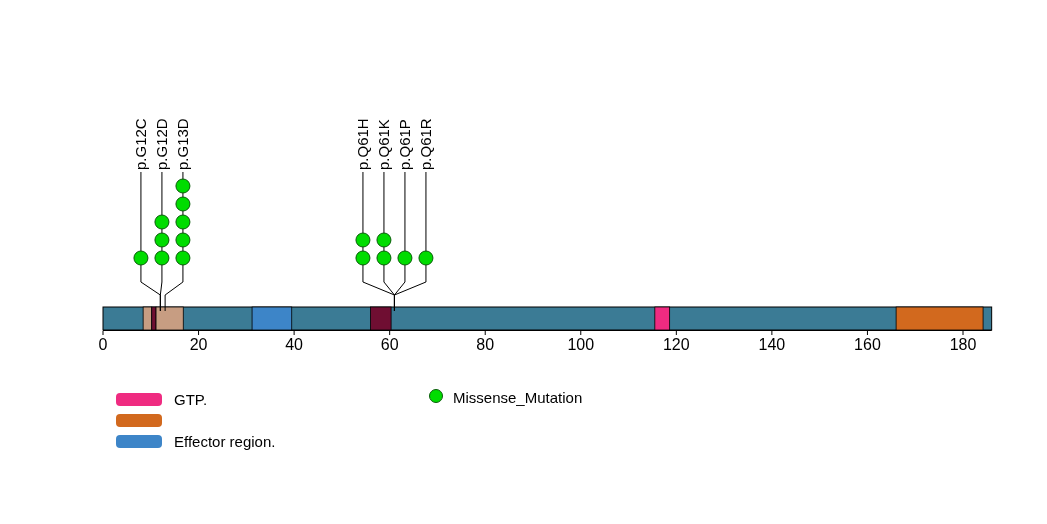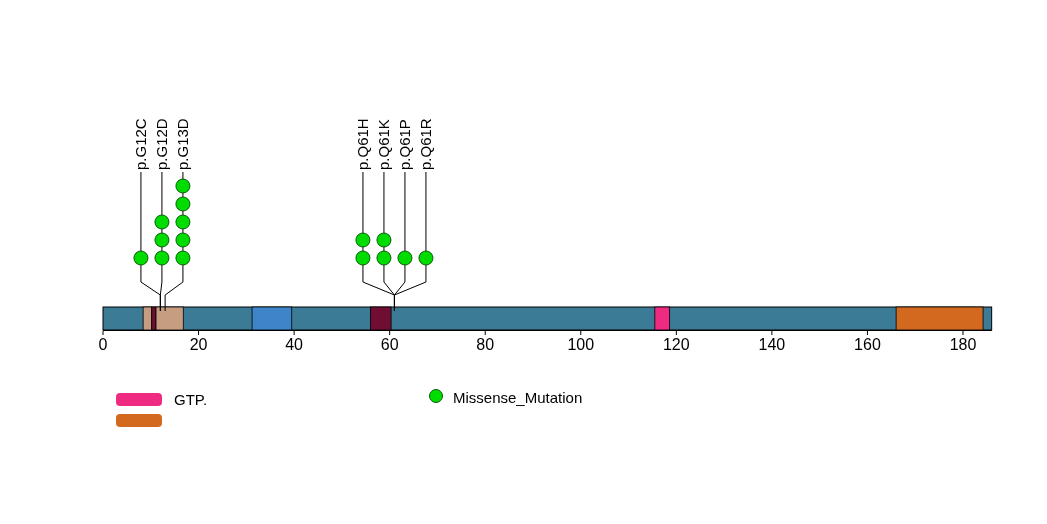--- a/index.html
+++ b/index.html
@@ -82,20 +82,24 @@
     </svg>
 
   <div class="domain-legend">
     <div class="lrow">
       <span class="swatch" style="background-color: rgb(239, 43, 129);"></span>
       <span class="ltext">GTP.</span>
     </div>
     <div class="lrow">
       <span class="swatch" style="background-color: rgb(210, 105, 30);"></span>
     </div>
+    <div class="lrow">
+      <span class="swatch" style="background-color: rgb(61, 133, 200);"></span>
+      <span class="ltext">Effector region.</span>
+    </div>
   </div>
 
   <div class="mlegend">
     <span class="mcircle" style="background-color: rgb(0, 220, 0);"></span>
     <span class="ltext">Missense_Mutation</span>
   </div>
 
 </div>
 
 </body></html>

